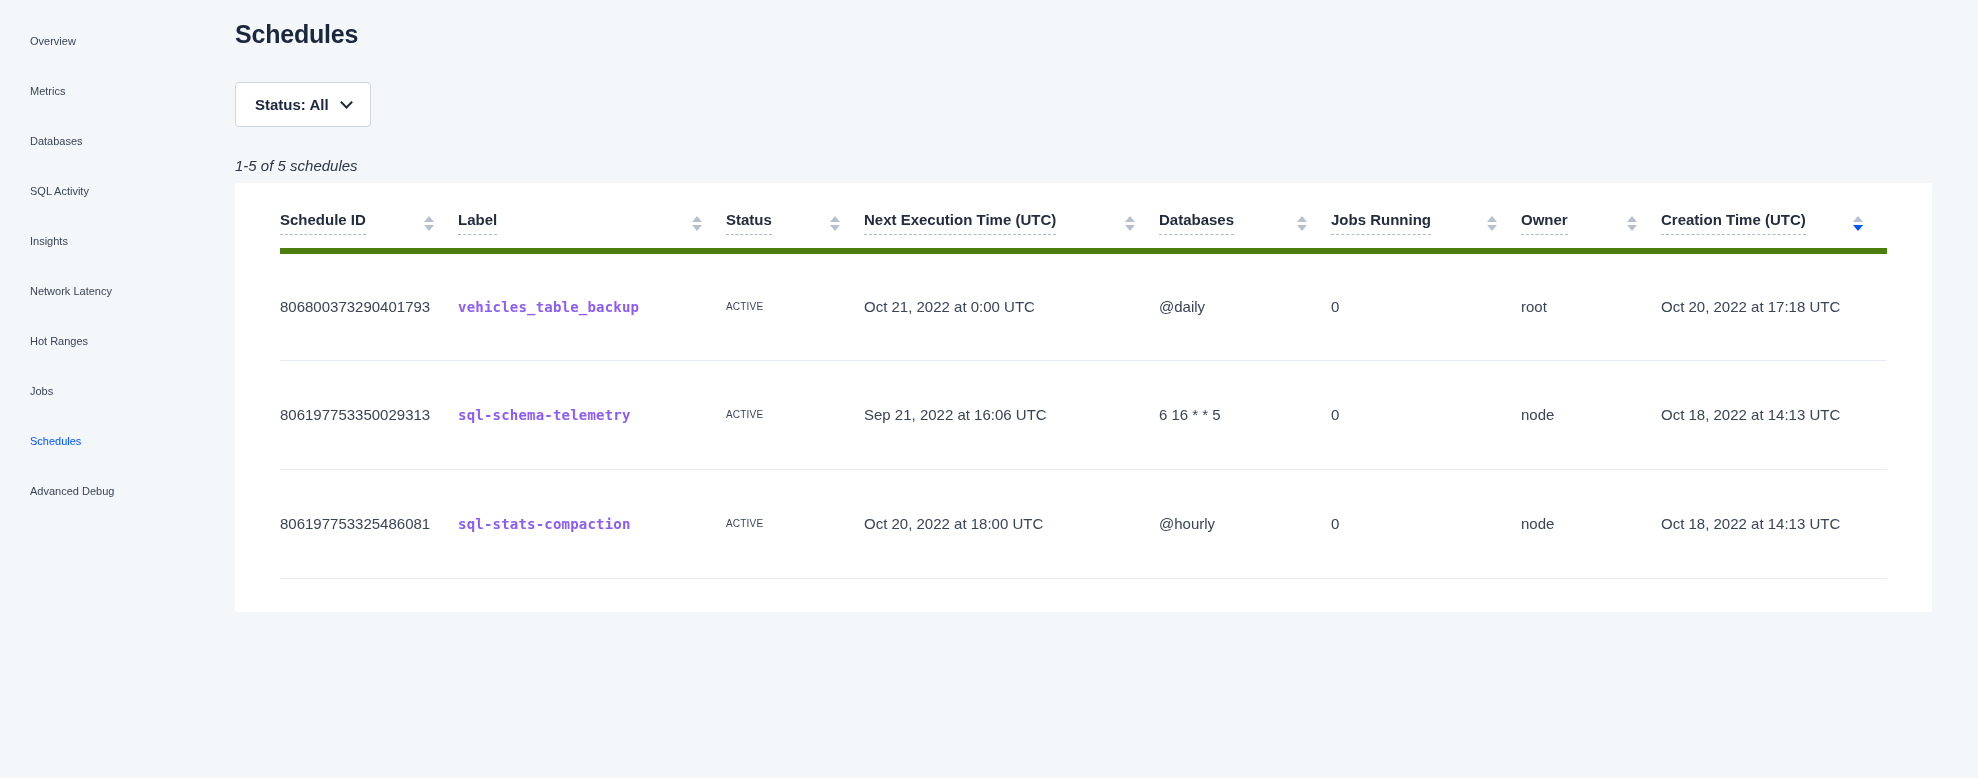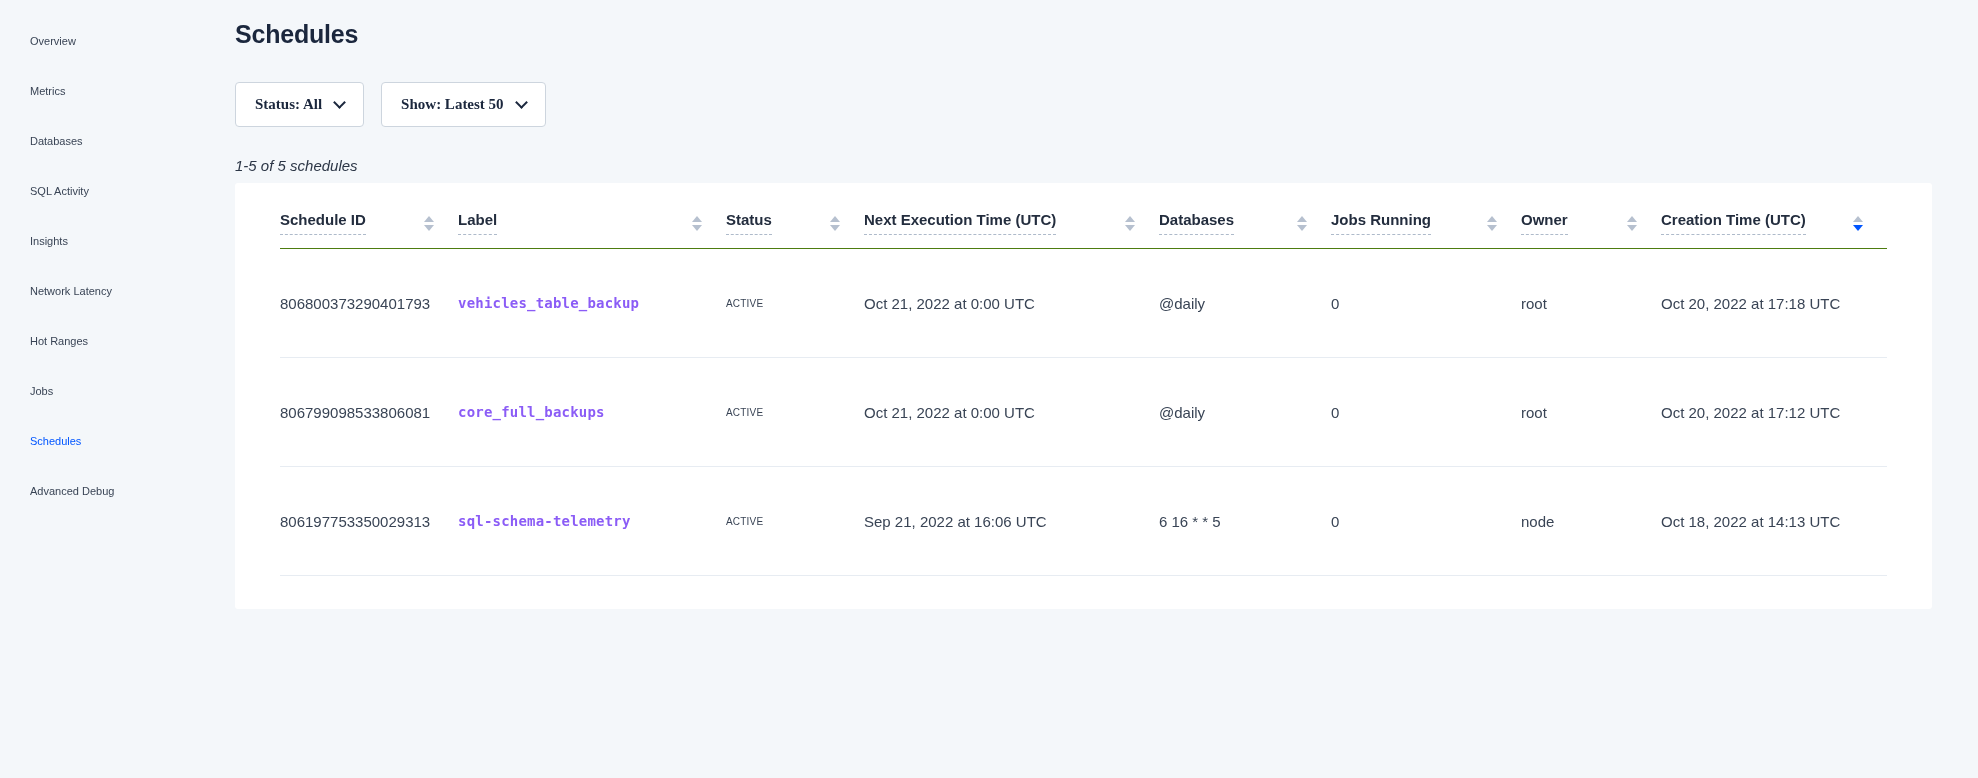--- a/index.html
+++ b/index.html
@@ -17,21 +17,21 @@
   .side-item {
     display: block; font-size: 11px; line-height: 23px;
     margin-bottom: 27px; color: #394455; text-decoration: none; cursor: pointer;
   }
   .side-item.active { color: var(--accent, #0055ff); }
 
   
   .main { flex: 1; padding: 20px 46px 0 0; }
   .page-title { font-size: 25px; font-weight: 700; color: #1b273d; letter-spacing: -0.2px; }
 
-  .filters { display: flex; gap: 17px; margin-top: 33px; font-family: Liberation Serif, serif; }
+  .filters { display: flex; gap: 17px; margin-top: 33px; }
   .dropdown {
     height: 45px; padding: 0 19px; background: #ffffff;
     border: 1px solid #cdd5de; border-radius: 4px;
     display: inline-flex; align-items: center; gap: 13px;
     font-family: inherit; font-size: 15px; font-weight: 700; color: #1b273d;
     cursor: pointer;
   }
   .chevron {
     width: 9px; height: 9px; margin-top: -4px;
     border-right: 2px solid #1b273d; border-bottom: 2px solid #1b273d;
@@ -39,21 +39,21 @@
   }
 
   .summary { margin: 30px 0 9px; font-size: 15px; color: #2c3okk44; color: #2c3646; font-style: italic; }
 
   
   .card { background: #ffffff; padding: 0 45px 33px; border-radius: 3px; }
   table { width: 100%; border-collapse: collapse; table-layout: fixed; }
   th {
     text-align: center; vertical-align: bottom;
     padding: 28px 24px 13px 0;
-    border-bottom: 1px solid #4d7c0f;
+    border-bottom: 6px solid #4d7c0f;
     cursor: pointer;
   }
   .th-inner { display: flex; justify-content: space-between; align-items: center; }
   .th-label {
     font-size: 15px; font-weight: 700; color: #232d3e;
     border-bottom: 1px dashed #aebaca; padding-bottom: 6px;
   }
   .sort { display: inline-flex; flex-direction: column; gap: 3px; margin-left: 10px; flex-shrink: 0; }
   .tri-up {
     width: 0; height: 0;
@@ -107,24 +107,20 @@
       <a class="side-item" href="#">Advanced Debug</a>
     </nav>
 
   <main class="main">
 
     <h1 class="page-title">Schedules</h1>
 
     <div class="filters">
       <button class="dropdown">
         <span>Status: All</span>
-        <span class="chevron"></span>
-      </button>
-      <button class="dropdown">
-        <span>Show: Latest 50</span>
         <span class="chevron"></span>
       </button>
     </div>
 
     <div class="summary">1-5 of 5 schedules</div>
 
     <div class="card">
       <table>
         <colgroup>
           <col style="width:178px">
@@ -227,40 +223,40 @@
               <td class="mono">vehicles_table_backup</td>
               <td class="status-cell">ACTIVE</td>
               <td>Oct 21, 2022 at 0:00 UTC</td>
               <td>@daily</td>
               <td>0</td>
               <td>root</td>
               <td>Oct 20, 2022 at 17:18 UTC</td>
             </tr>
 
 
-            <tr>
-              <td>806799098533806081</td>
-              <td class="mono">core_full_backups</td>
-              <td class="status-cell">ACTIVE</td>
-              <td>Oct 21, 2022 at 0:00 UTC</td>
-              <td>@daily</td>
-              <td>0</td>
-              <td>root</td>
-              <td>Oct 20, 2022 at 17:12 UTC</td>
-            </tr>
 
             <tr>
               <td>806197753350029313</td>
               <td class="mono">sql-schema-telemetry</td>
               <td class="status-cell">ACTIVE</td>
               <td>Sep 21, 2022 at 16:06 UTC</td>
               <td>6 16 * * 5</td>
               <td>0</td>
               <td>node</td>
               <td>Oct 18, 2022 at 14:13 UTC</td>
             </tr>
 
+            <tr>
+              <td>806197753325486081</td>
+              <td class="mono">sql-stats-compaction</td>
+              <td class="status-cell">ACTIVE</td>
+              <td>Oct 20, 2022 at 18:00 UTC</td>
+              <td>@hourly</td>
+              <td>0</td>
+              <td>node</td>
+              <td>Oct 18, 2022 at 14:13 UTC</td>
+            </tr>
           </tbody>
       </table>
     </div>
 
   </main>
 </div>
 
 </body></html>

